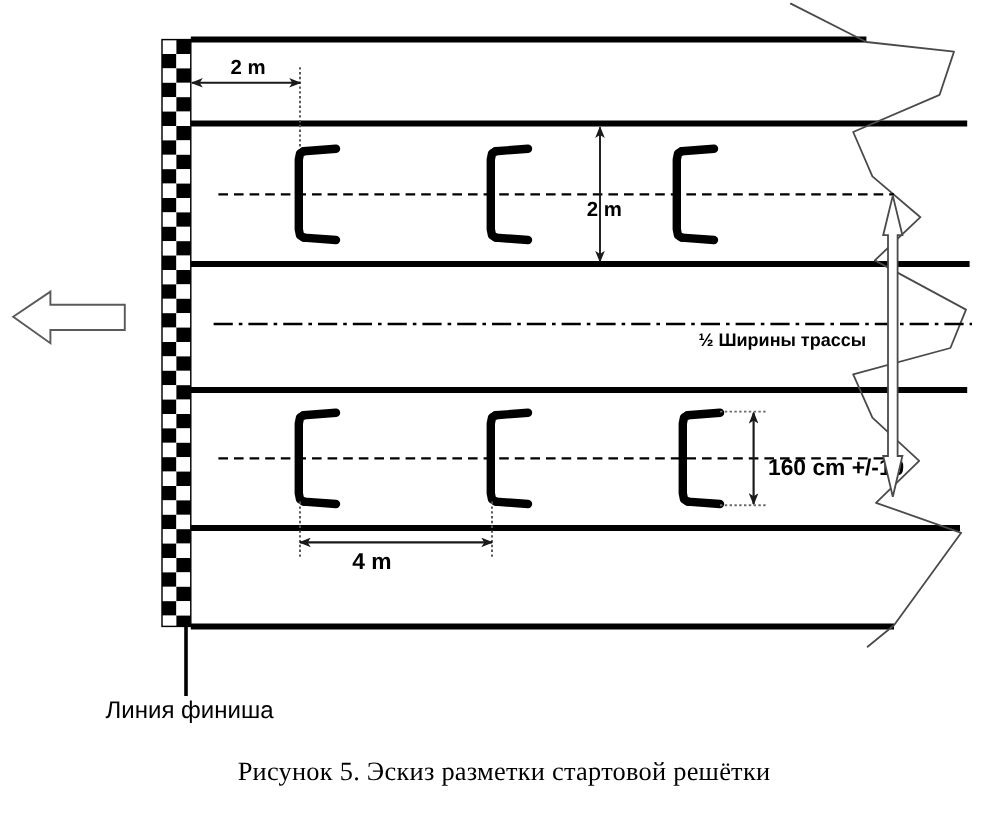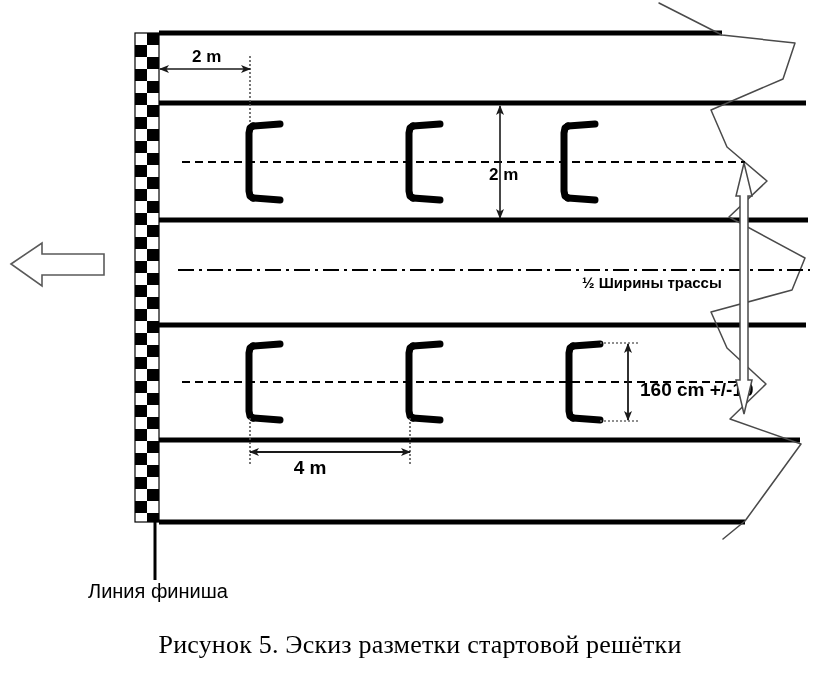--- a/index.html
+++ b/index.html
@@ -28,21 +28,21 @@
   }
   .cap-wrap {
     position: absolute;
     left: 0;
     top: 630px;
     width: 840px;
     text-align: center;
   }
   .caption-text {
     font-family: "Liberation Serif", serif;
-    font-size: 26px;
+    font-size: 22px;
     color: #000000;
     letter-spacing: 0.2px;
     white-space: nowrap;
   }
   .svg-label {
     font-family: "Liberation Sans", sans-serif;
     font-weight: bold;
     fill: #000000;
   }
   .svg-label-plain {

